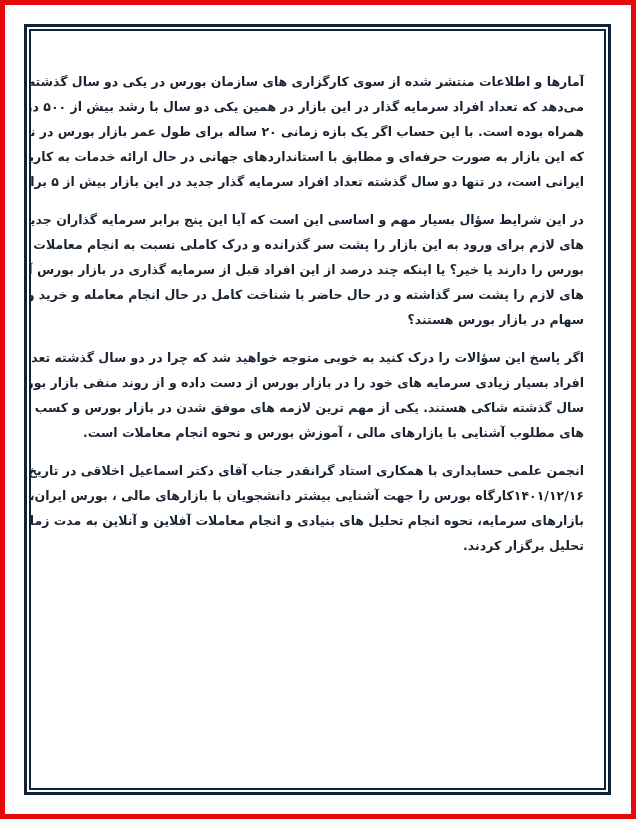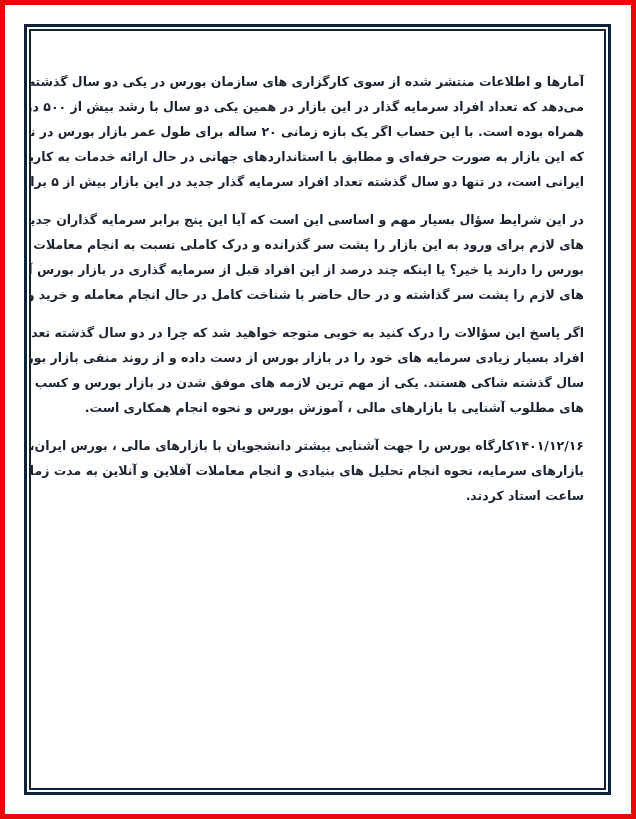--- a/index.html
+++ b/index.html
@@ -65,28 +65,30 @@
             <span class="line">می‌دهد که تعداد افراد سرمایه گذار در این بازار در همین یکی دو سال با رشد بیش از ۵۰۰ درصدی</span>
             <span class="line">همراه بوده است. با این حساب اگر یک بازه زمانی ۲۰ ساله برای طول عمر بازار بورس در نظر بگیریم</span>
             <span class="line">که این بازار به صورت حرفه‌ای و مطابق با استانداردهای جهانی در حال ارائه خدمات به کاربران</span>
             <span class="line">ایرانی است، در تنها دو سال گذشته تعداد افراد سرمایه گذار جدید در این بازار بیش از ۵ برابر ۱۸</span>
           </div>
           <div class="para">
             <span class="line">در این شرایط سؤال بسیار مهم و اساسی این است که آیا این پنج برابر سرمایه گذاران جدید آموزش</span>
             <span class="line">های لازم برای ورود به این بازار را پشت سر گذرانده و درک کاملی نسبت به انجام معاملات در بازار</span>
             <span class="line">بورس را دارند یا خیر؟ یا اینکه چند درصد از این افراد قبل از سرمایه گذاری در بازار بورس آموزش</span>
             <span class="line">های لازم را پشت سر گذاشته و در حال حاضر با شناخت کامل در حال انجام معامله و خرید و فروش</span>
+            <span class="line">سهام در بازار بورس هستند؟</span>
           </div>
           <div class="para">
             <span class="line">اگر پاسخ این سؤالات را درک کنید به خوبی متوجه خواهید شد که چرا در دو سال گذشته تعداد</span>
             <span class="line">افراد بسیار زیادی سرمایه های خود را در بازار بورس از دست داده و از روند منفی بازار بورس در دو</span>
             <span class="line">سال گذشته شاکی هستند. یکی از مهم ترین لازمه های موفق شدن در بازار بورس و کسب بازده</span>
-            <span class="line">های مطلوب آشنایی با بازارهای مالی ، آموزش بورس و نحوه انجام همکاری است.</span>
+            <span class="line">های مطلوب آشنایی با بازارهای مالی ، آموزش بورس و نحوه انجام معاملات است.</span>
           </div>
           <div class="para">
+            <span class="line">انجمن علمی حسابداری با همکاری استاد گرانقدر جناب آقای دکتر اسماعیل اخلاقی در تاریخ</span>
             <span class="line">۱۴۰۱/۱۲/۱۶کارگاه بورس را جهت آشنایی بیشتر دانشجویان با بازارهای مالی ، بورس ایران، مفاهیم</span>
             <span class="line">بازارهای سرمایه، نحوه انجام تحلیل های بنیادی و انجام معاملات آفلاین و آنلاین به مدت زمان 6</span>
-            <span class="line">ساعت استاد کردند.</span>
+            <span class="line">تحلیل برگزار کردند.</span>
           </div>
         </div>
     </div>
   </div>
 </div>
 
 </body></html>

